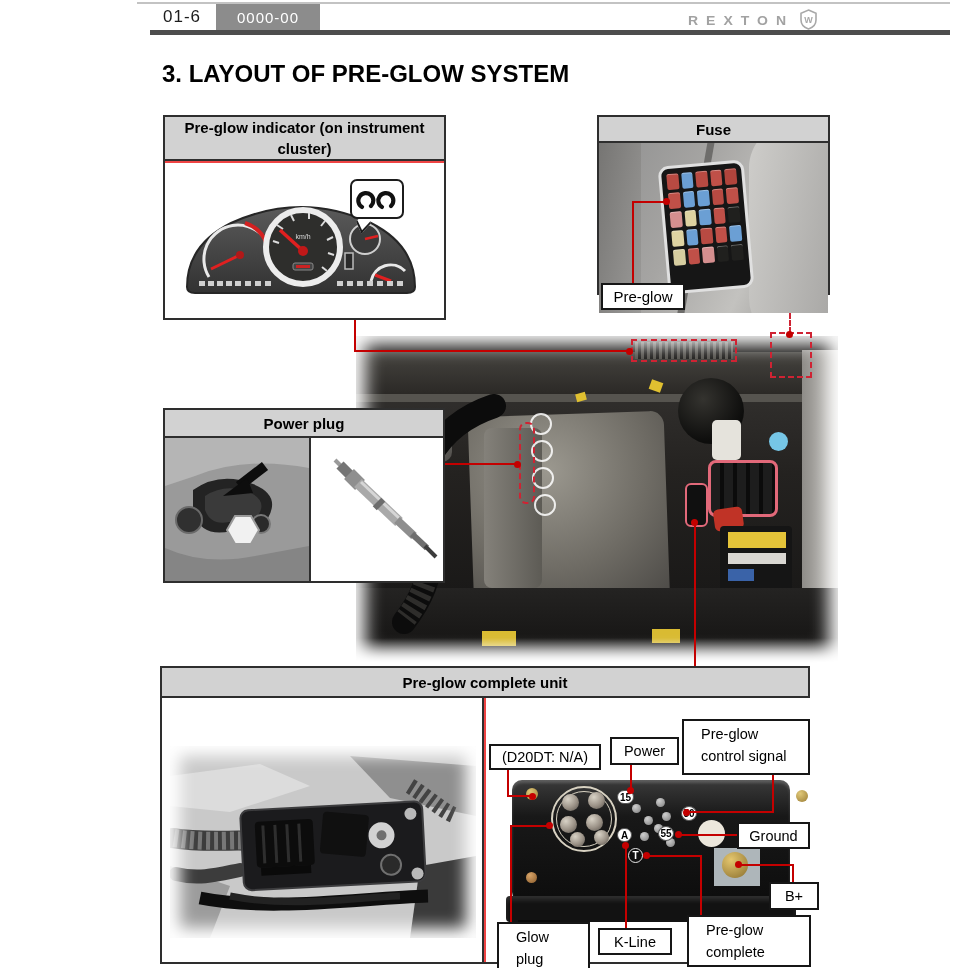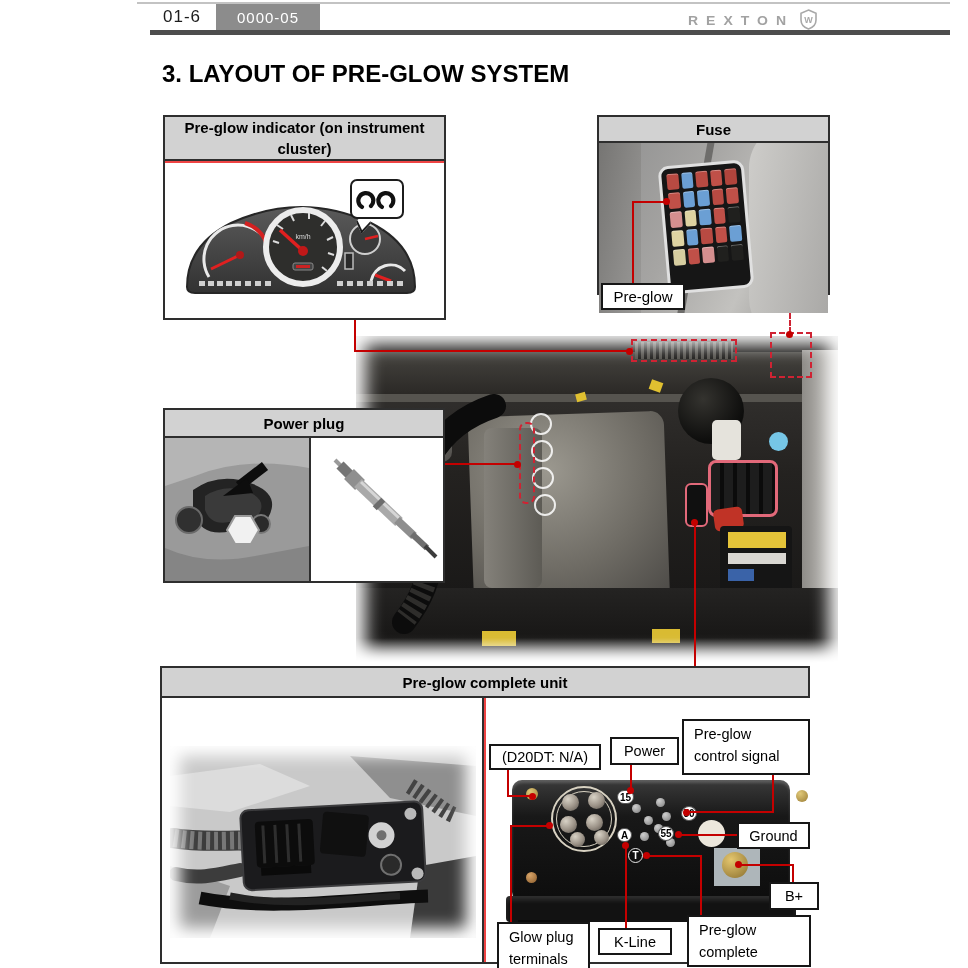--- a/index.html
+++ b/index.html
@@ -25,21 +25,21 @@
             text-align:center; color:#000; line-height:1.4; padding:2px 12px;
             display:flex; align-items:center; justify-content:center; }
 
   
   .rl { position:absolute; background:#c40000; z-index:5; }
   .rdl { position:absolute; border-left:2px dashed #cf2333; z-index:5; }
   .dot { position:absolute; width:7px; height:7px; border-radius:50%; background:#c40000; z-index:6; }
   .dash { position:absolute; border:2px dashed #cf2333; z-index:5; background:transparent; }
   .lbl { position:absolute; background:#fff; border:2px solid #161616; font-size:14.5px; color:#000; z-index:7; }
   .lbl.c { display:flex; align-items:center; justify-content:center; }
-  .lbl.m { padding:3px 10px; line-height:1.5; }
+  .lbl.m { padding:3px 17px; line-height:1.5; }
 
   
   .bubble { position:absolute; left:185px; top:16px; width:54px; height:40px; background:#fff;
             border:2.5px solid #1c1c1c; border-radius:7px; z-index:4;
             display:flex; align-items:center; justify-content:center; }
   .bubble-tail { position:absolute; left:192px; top:53px; width:13px; height:13px; background:#fff;
             border-right:2.5px solid #1c1c1c; border-bottom:2.5px solid #1c1c1c;
             transform:rotate(65deg) skew(22deg); z-index:3; }
 
   
@@ -80,21 +80,21 @@
         display:flex; align-items:center; justify-content:center; border-radius:7px; border:1px solid #555; }
   .tb.dark { background:#101010; color:#fff; border:1.5px solid #e8e8e8; border-radius:50%; }
 </style>
 </head>
 <body>
 
 <div class="page">
 
   <div class="topline"></div>
   <div class="pageno">01-6</div>
-  <div class="badge">0000-05</div>
+  <div class="badge">0000-00</div>
   <div class="logo">
     <span class="logo-text">REXTON</span>
     <svg width="19" height="21" viewBox="0 0 19 21">
       <path d="M9.5 1 L17 4.2 V11 Q17 17.5 9.5 20 Q2 17.5 2 11 V4.2 Z" fill="none" stroke="#a8a8a8" stroke-width="1.6"></path>
       <text x="9.5" y="13.5" text-anchor="middle" font-size="9" fill="#a8a8a8" font-weight="bold">W</text>
     </svg>
   </div>
   <div class="rule"></div>
 
   <div class="title">3. LAYOUT OF PRE-GLOW SYSTEM</div>

